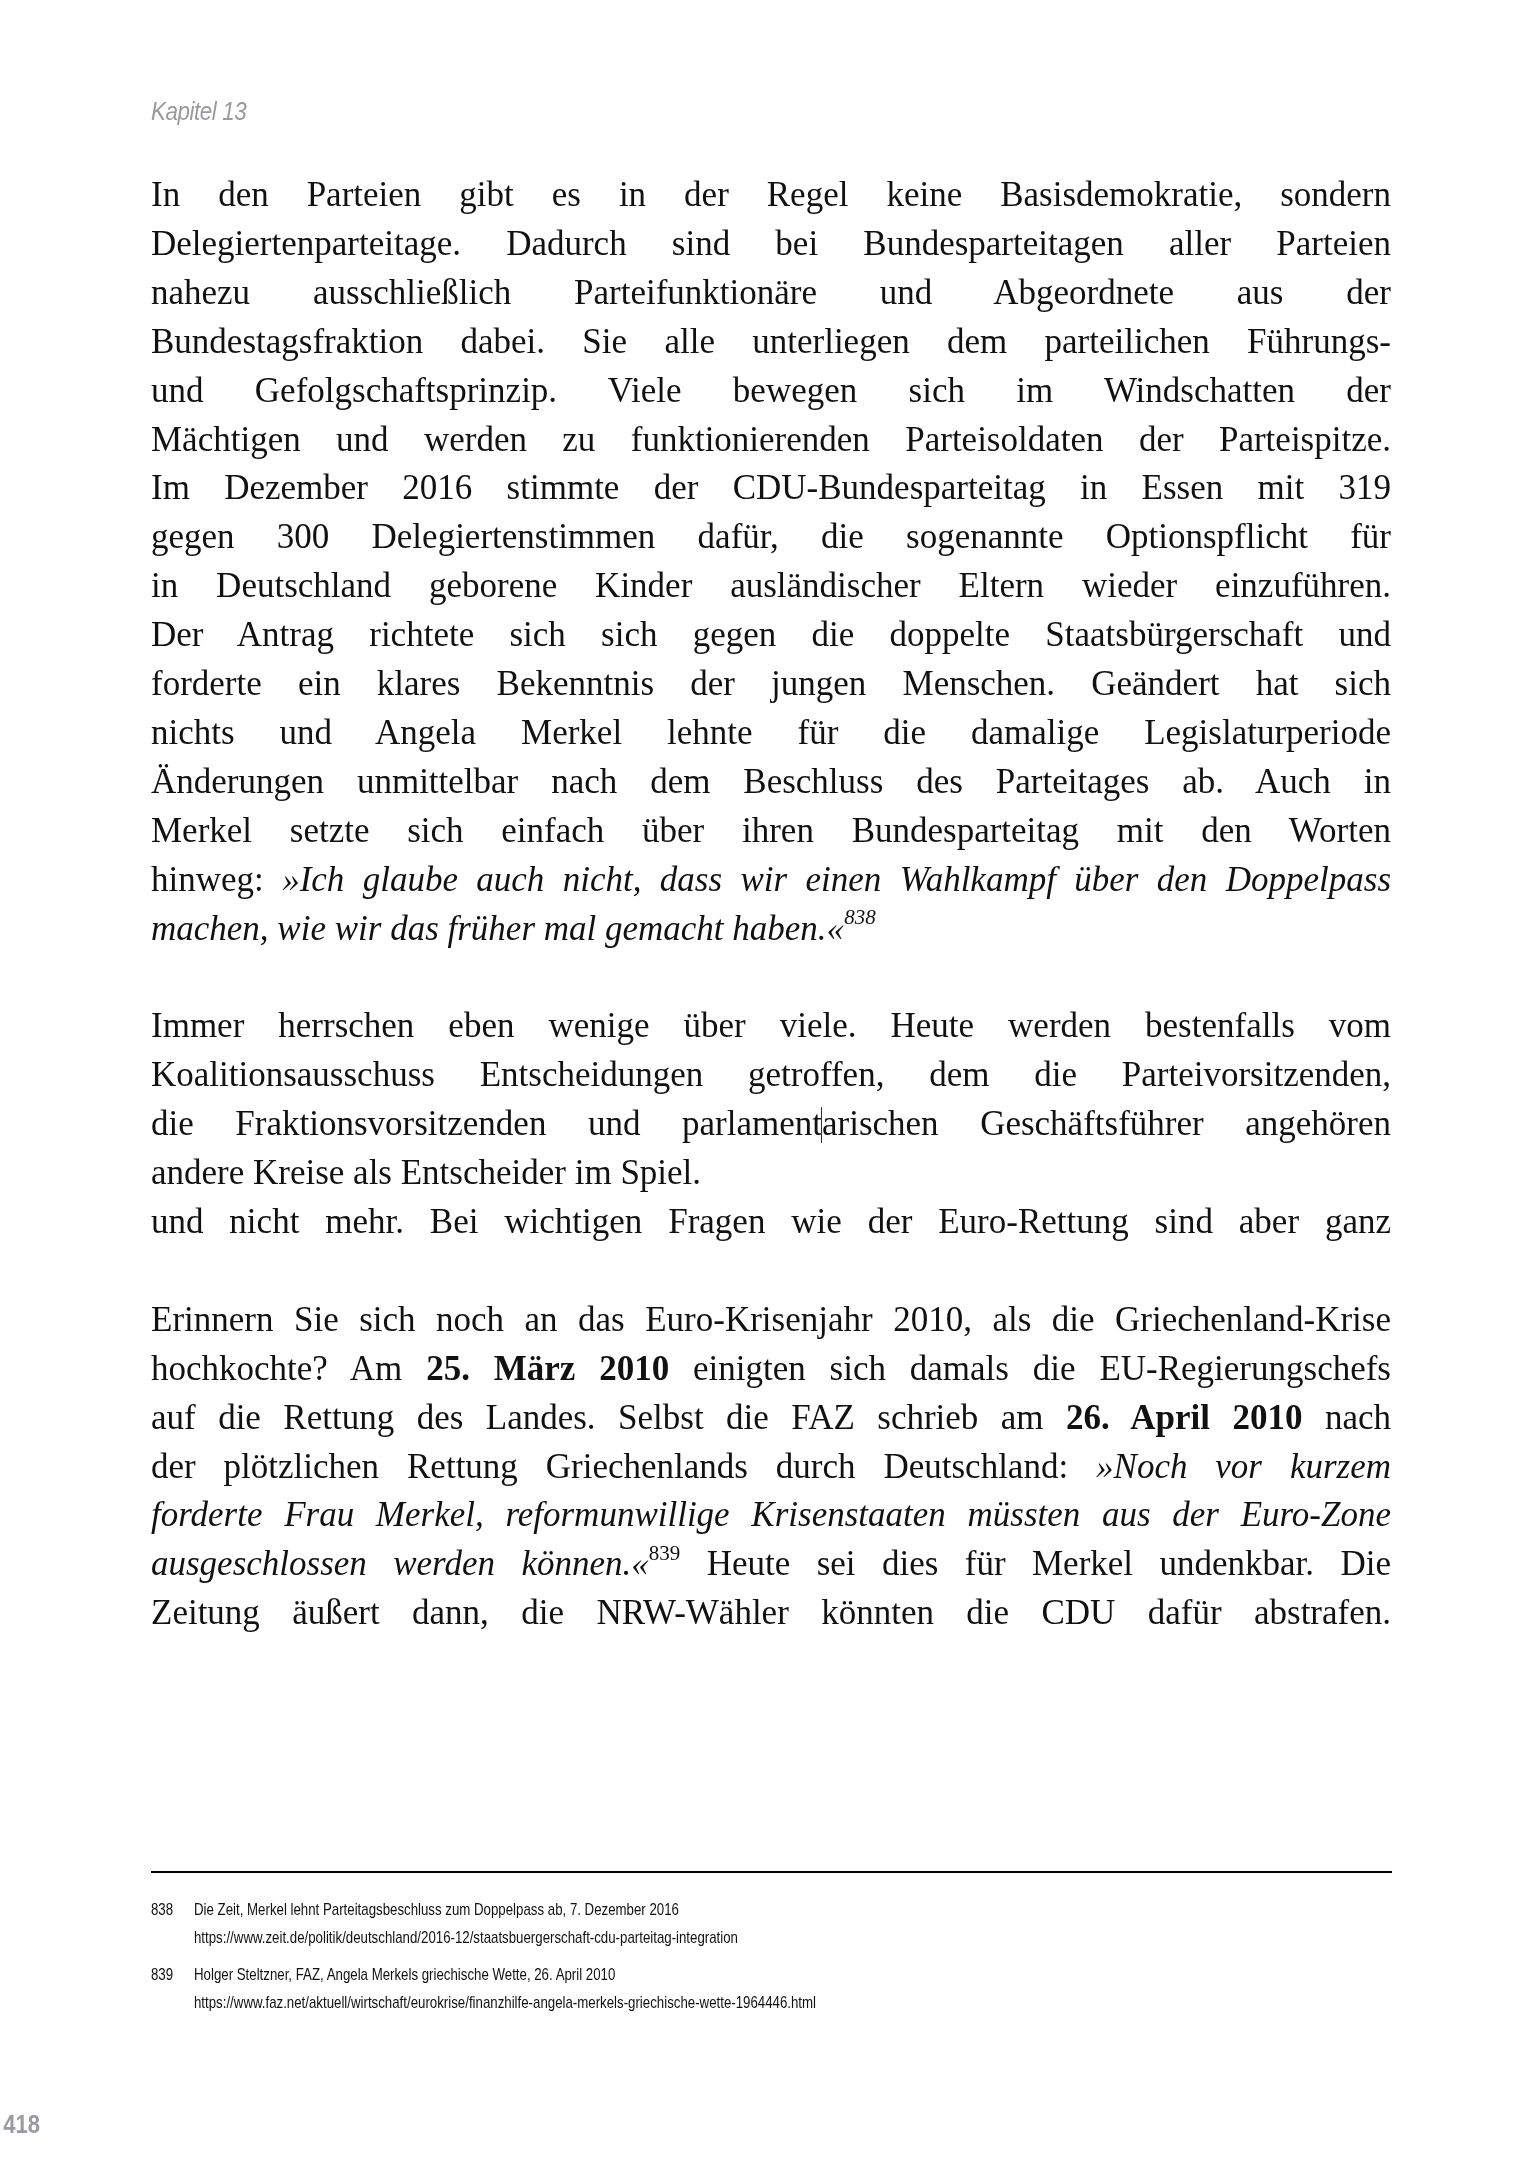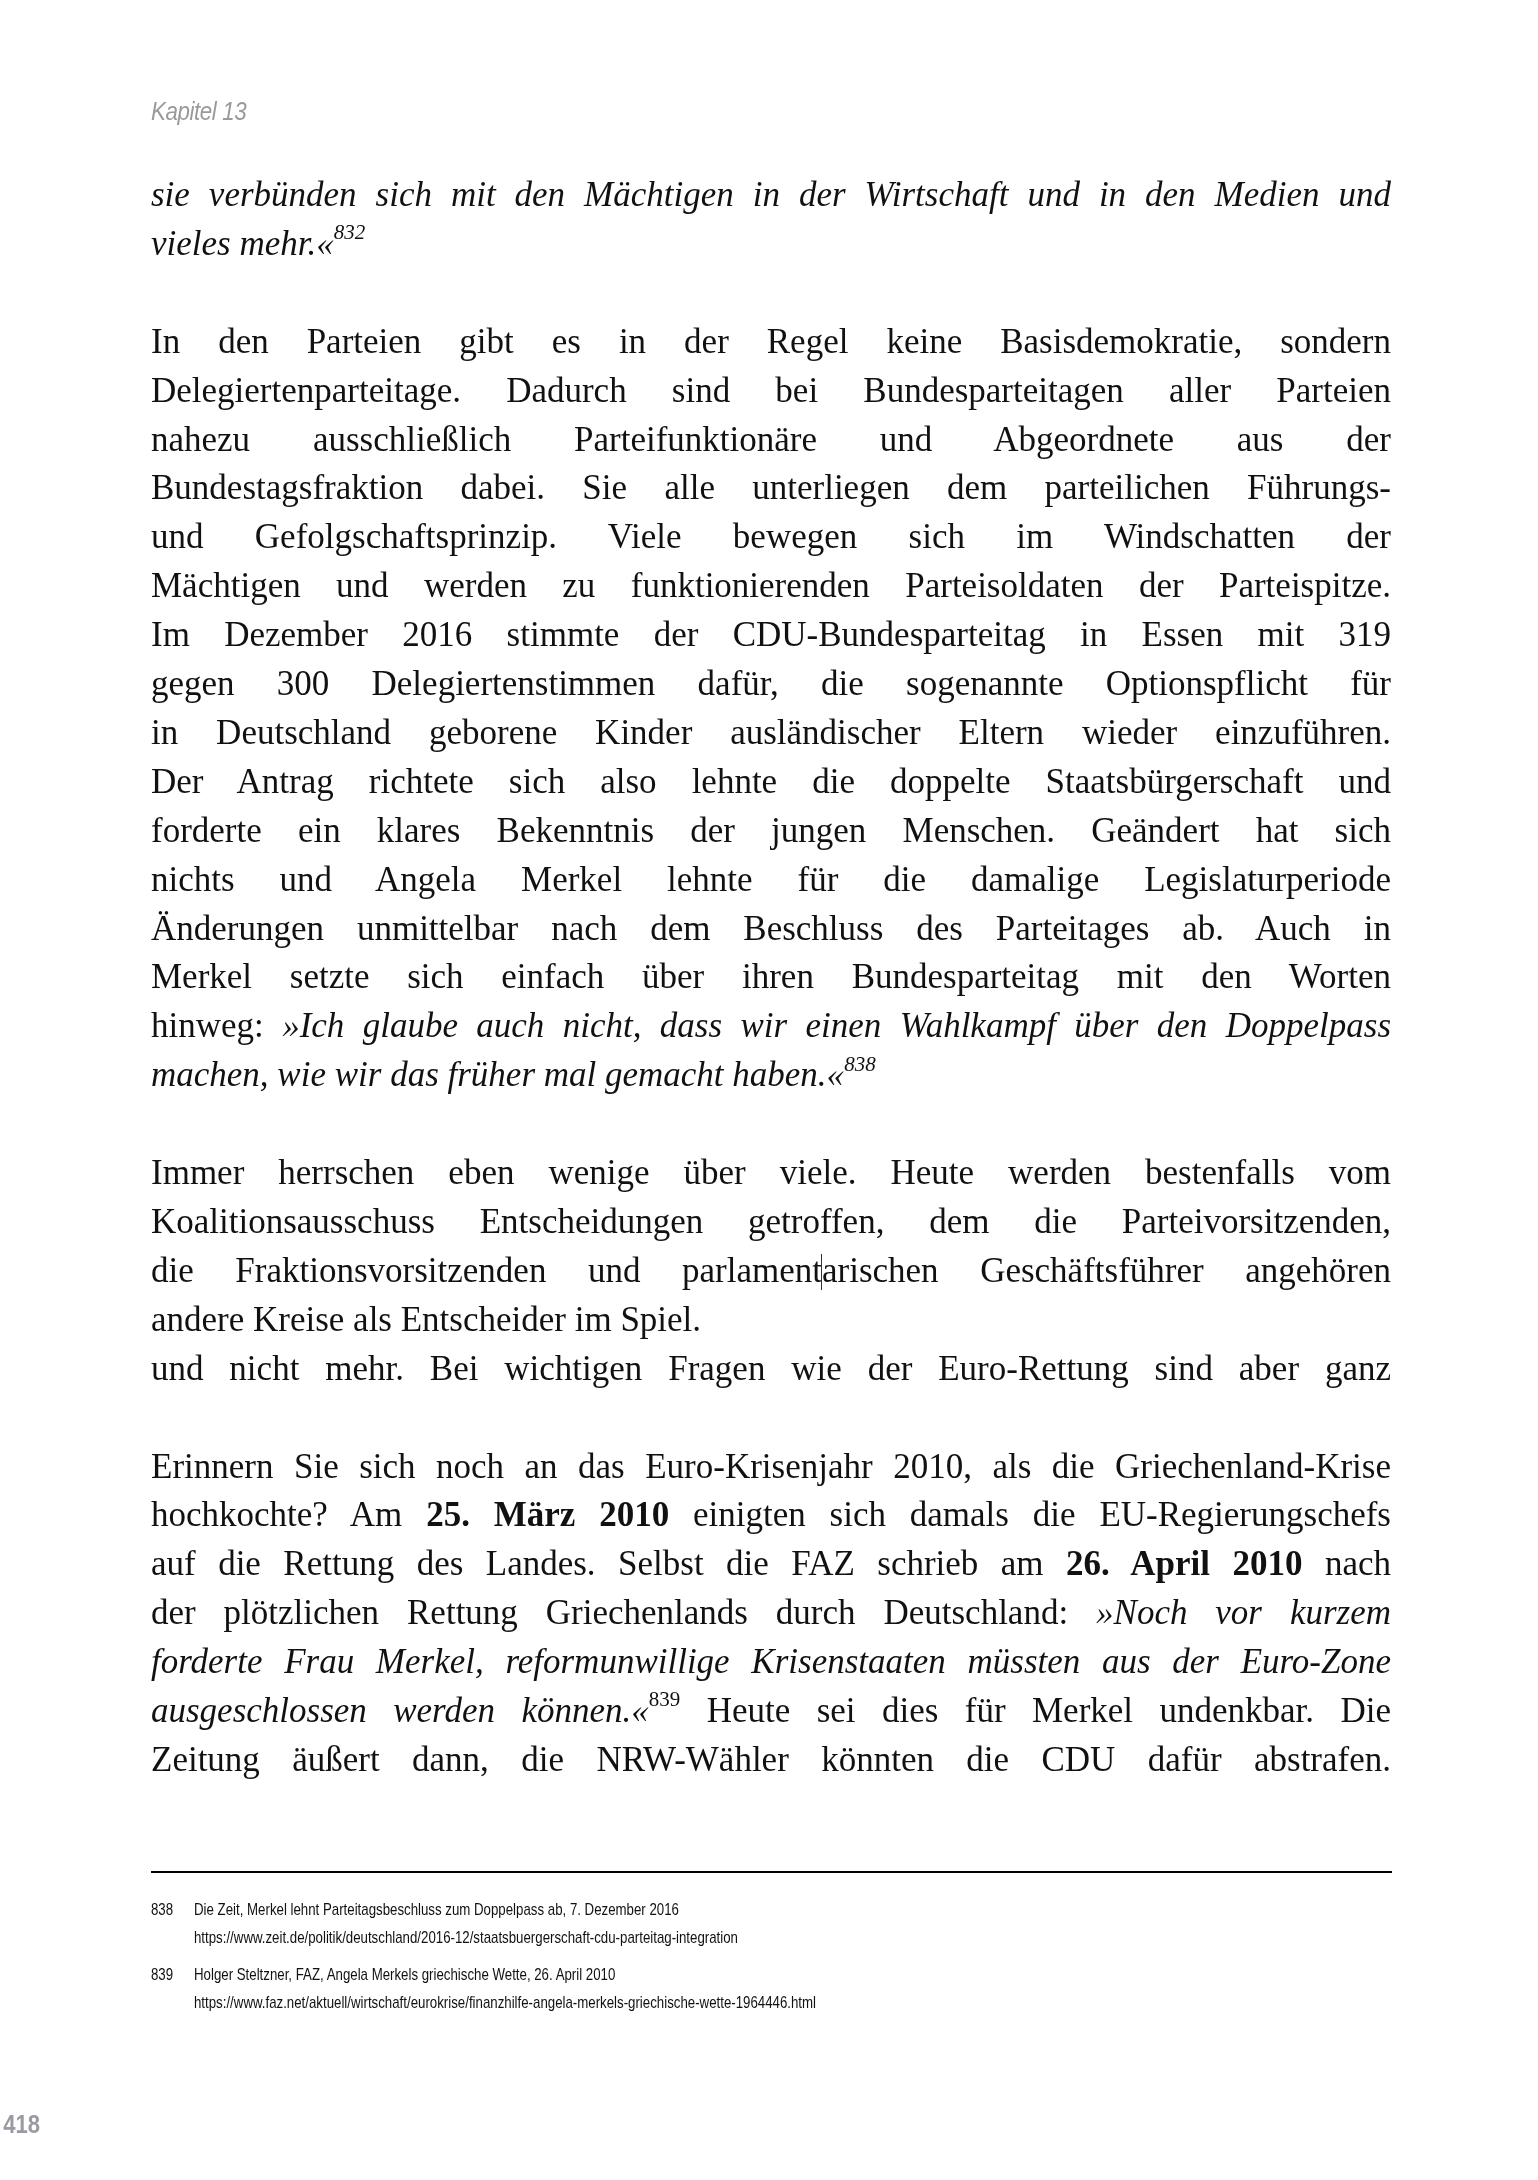--- a/index.html
+++ b/index.html
@@ -40,36 +40,32 @@
 </style>
 </head>
 <body>
 
 <div class="page">
 
   <div class="running-head">Kapitel 13</div>
 
   <div class="body-text">
 
-    <p>
-      <span class="line it">sie verbünden sich mit den Mächtigen in der Wirtschaft und in den Medien und</span>
-      <span class="line last it"><span>vieles mehr.«</span><sup class="fn">832</sup></span>
-    </p>
 
     <p>
       <span class="line">In den Parteien gibt es in der Regel keine Basisdemokratie, sondern</span>
       <span class="line">Delegiertenparteitage. Dadurch sind bei Bundesparteitagen aller Parteien</span>
       <span class="line">nahezu ausschließlich Parteifunktionäre und Abgeordnete aus der</span>
       <span class="line">Bundestagsfraktion dabei. Sie alle unterliegen dem parteilichen Führungs-</span>
       <span class="line">und Gefolgschaftsprinzip. Viele bewegen sich im Windschatten der</span>
       <span class="line">Mächtigen und werden zu funktionierenden Parteisoldaten der Parteispitze.</span>
       <span class="line">Im Dezember 2016 stimmte der CDU-Bundesparteitag in Essen mit 319</span>
       <span class="line">gegen 300 Delegiertenstimmen dafür, die sogenannte Optionspflicht für</span>
       <span class="line">in Deutschland geborene Kinder ausländischer Eltern wieder einzuführen.</span>
-      <span class="line">Der Antrag richtete sich also lehnte die doppelte Staatsbürgerschaft und</span>
+      <span class="line">Der Antrag richtete sich sich gegen die doppelte Staatsbürgerschaft und</span>
       <span class="line">forderte ein klares Bekenntnis der jungen Menschen. Geändert hat sich</span>
       <span class="line">nichts und Angela Merkel lehnte für die damalige Legislaturperiode</span>
       <span class="line">Änderungen unmittelbar nach dem Beschluss des Parteitages ab. Auch in</span>
       <span class="line">Merkel setzte sich einfach über ihren Bundesparteitag mit den Worten</span>
       <span class="line"><span>hinweg: </span><span class="it">»Ich glaube auch nicht, dass wir einen Wahlkampf über den Doppelpass</span></span>
       <span class="line last it"><span>machen, wie wir das früher mal gemacht haben.«</span><sup class="fn">838</sup></span>
     </p>
 
     <p>
       <span class="line">Immer herrschen eben wenige über viele. Heute werden bestenfalls vom</span>

